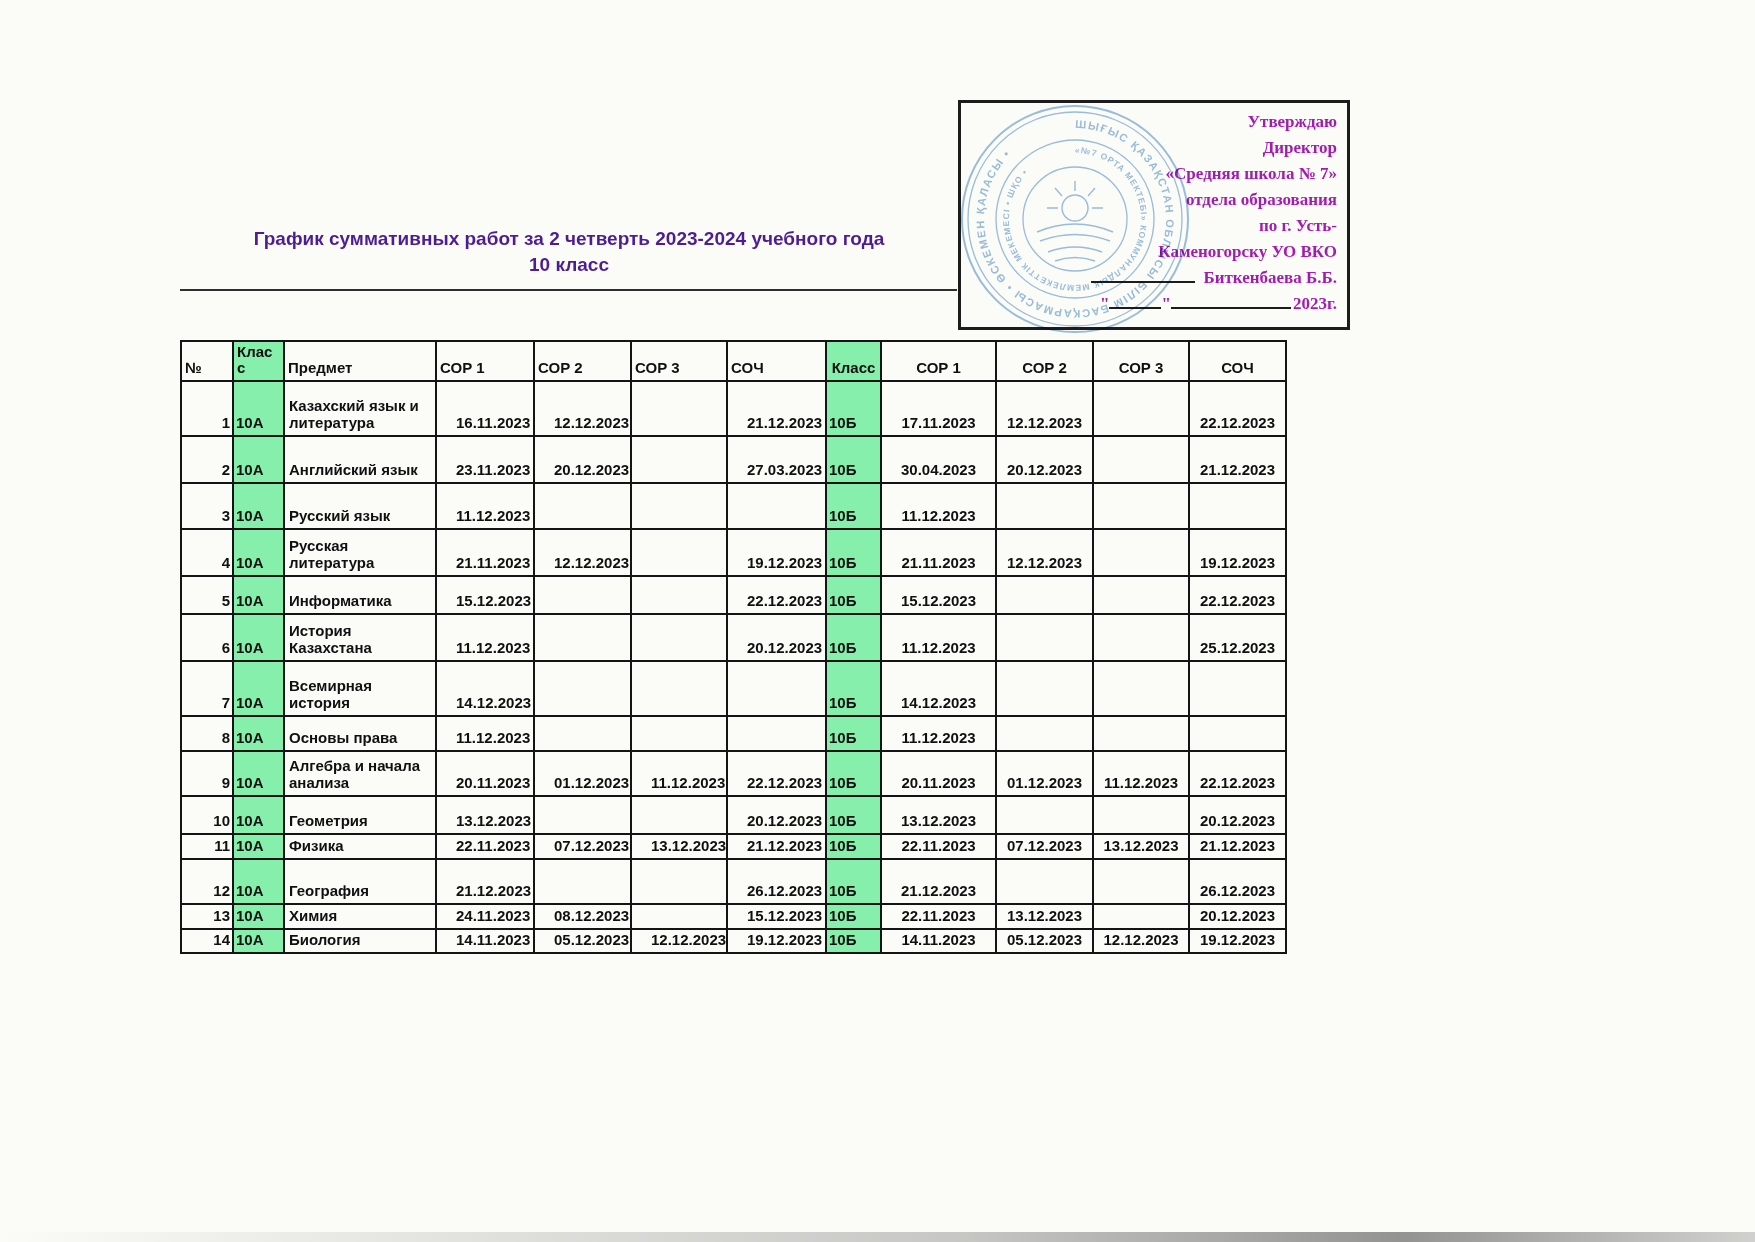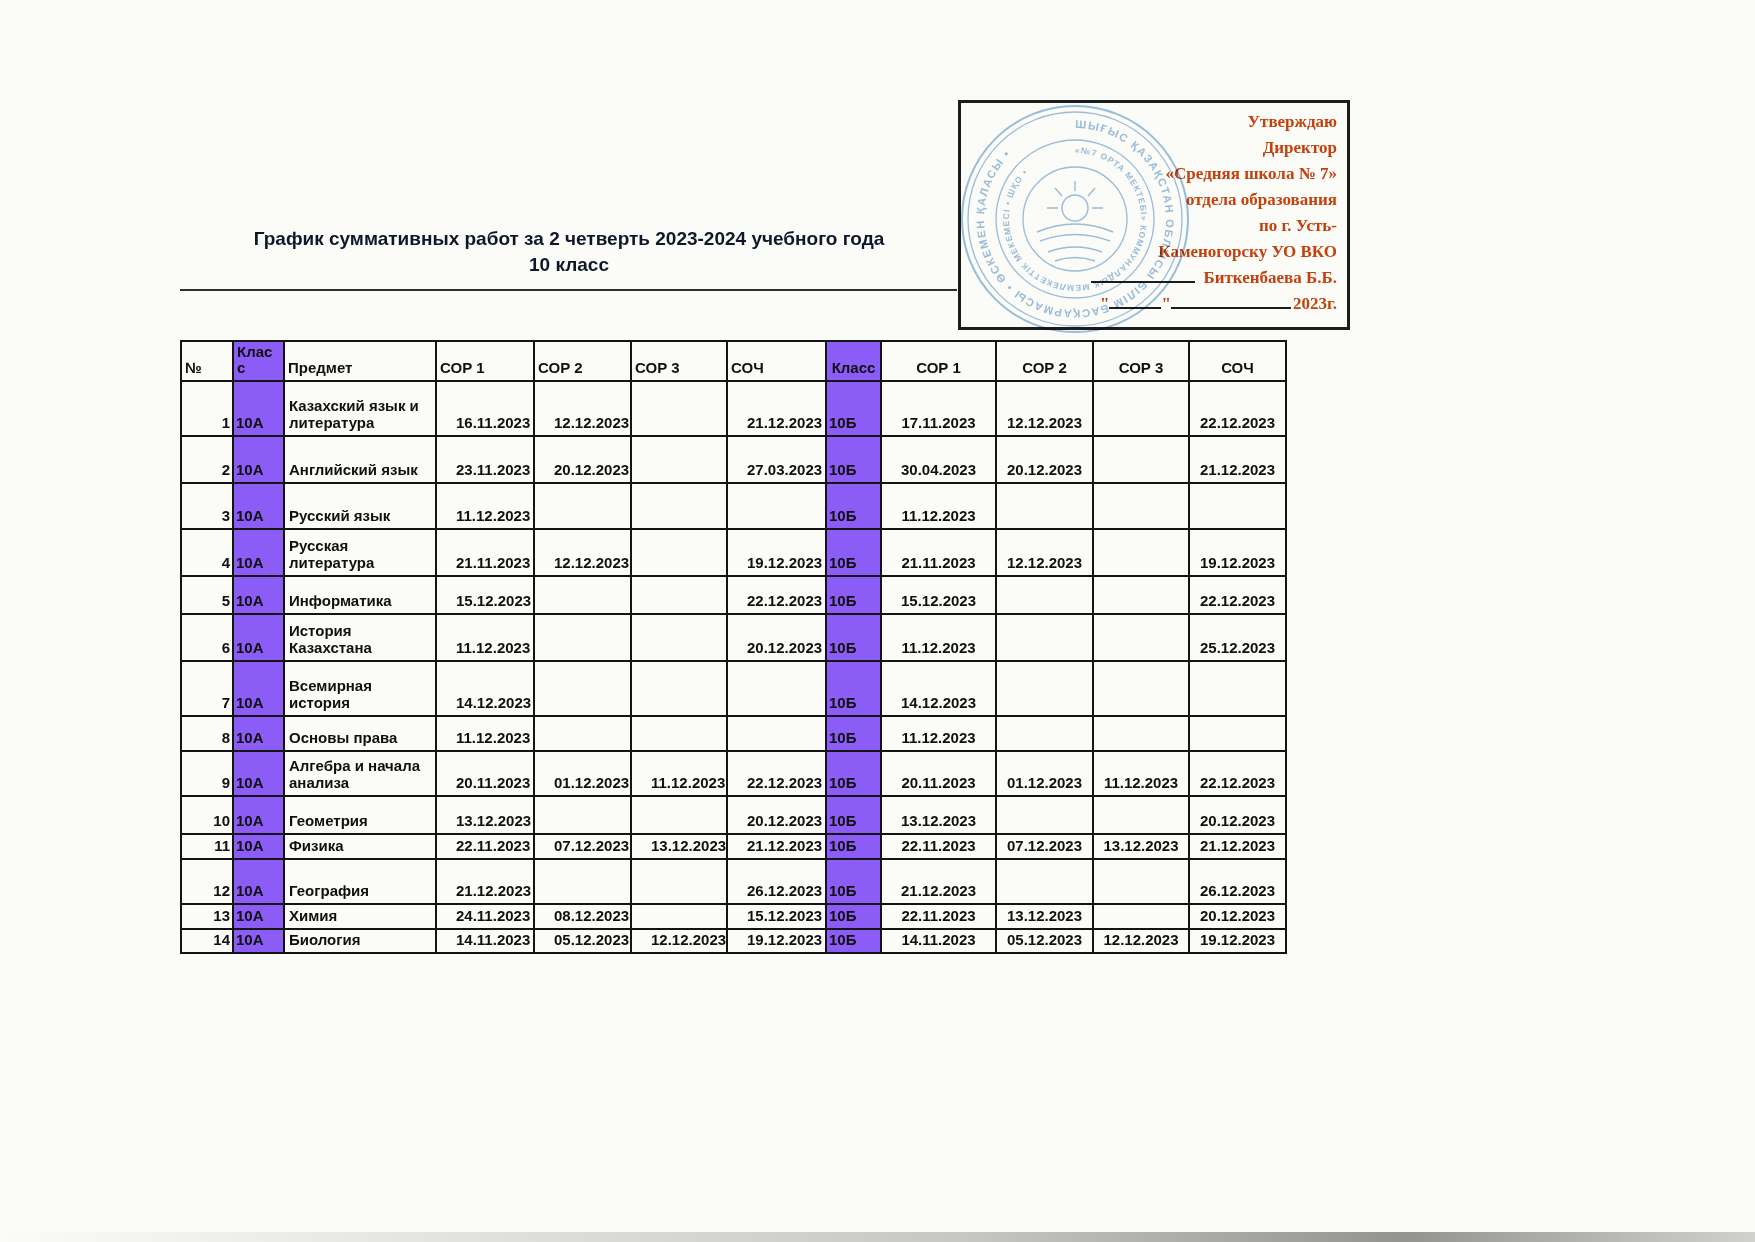--- a/index.html
+++ b/index.html
@@ -5,31 +5,31 @@
   html,body{margin:0;padding:0;}
   body{
     width:1755px;height:1242px;position:relative;overflow:hidden;
     background:#fbfbf8;
     font-family:"Liberation Sans", sans-serif;
     color:#151515;
   }
   
   .title-block{
     position:absolute;left:180px;top:226px;width:778px;
-    text-align:center;font-weight:bold;font-size:19px;line-height:26px;color:#0f172a;
+    text-align:center;font-weight:bold;font-size:19px;line-height:26px;color:#4c1d95;
   }
   .title-underline{
     position:absolute;left:180px;top:289px;width:777px;height:2px;background:#2e2e2e;
   }
   
   .approval-box{
     position:absolute;left:958px;top:100px;width:392px;height:230px;
     border:3px solid #1c1c1c;box-sizing:border-box;
     font-family:"Liberation Serif", serif;font-weight:bold;font-size:17px;line-height:26px;
-    text-align:right;padding:6px 10px 0 6px;color:#c2410c;z-index:2;
+    text-align:right;padding:6px 10px 0 6px;color:#a21caf;z-index:2;
   }
   .approval-box .ln{white-space:nowrap;}
   .sigline{display:inline-block;border-bottom:2px solid #1c1c1c;height:14px;vertical-align:baseline;}
   .sig-a{width:104px;margin-right:8px;}
   .sig-b{width:52px;}
   .sig-c{width:120px;margin-right:2px;}
   .qm{font-family:"Liberation Serif",serif;}
   
   .stamp{
     position:absolute;left:952px;top:96px;width:246px;height:246px;z-index:3;
@@ -41,21 +41,21 @@
     border-collapse:collapse;table-layout:fixed;
     font-size:15px;font-weight:bold;color:#101010;
   }
   .sched-table th,.sched-table td{
     border:2px solid #141414;vertical-align:bottom;
     padding:2px 3px 3px 3px;overflow:hidden;line-height:1.12;
   }
   .sched-table thead tr{height:40px;}
   .sched-table th{text-align:left;font-size:15px;}
   .sched-table th.center{text-align:center;}
-  .gray{background:#8b5cf6;}
+  .gray{background:#86efac;}
   td.num{text-align:right;padding-right:2px;}
   td.cls{text-align:left;padding-left:2px;}
   td.subj{text-align:left;padding-left:4px;}
   td.dl{text-align:left;padding-left:19px;}
   td.dc{text-align:center;}
   .wrapnarrow{display:inline-block;max-width:42px;word-break:break-all;line-height:1.05;text-align:left;}
   tbody tr:nth-child(1){height:55px;}
   tbody tr:nth-child(2){height:47px;}
   tbody tr:nth-child(3){height:46px;}
   tbody tr:nth-child(4){height:47px;}

